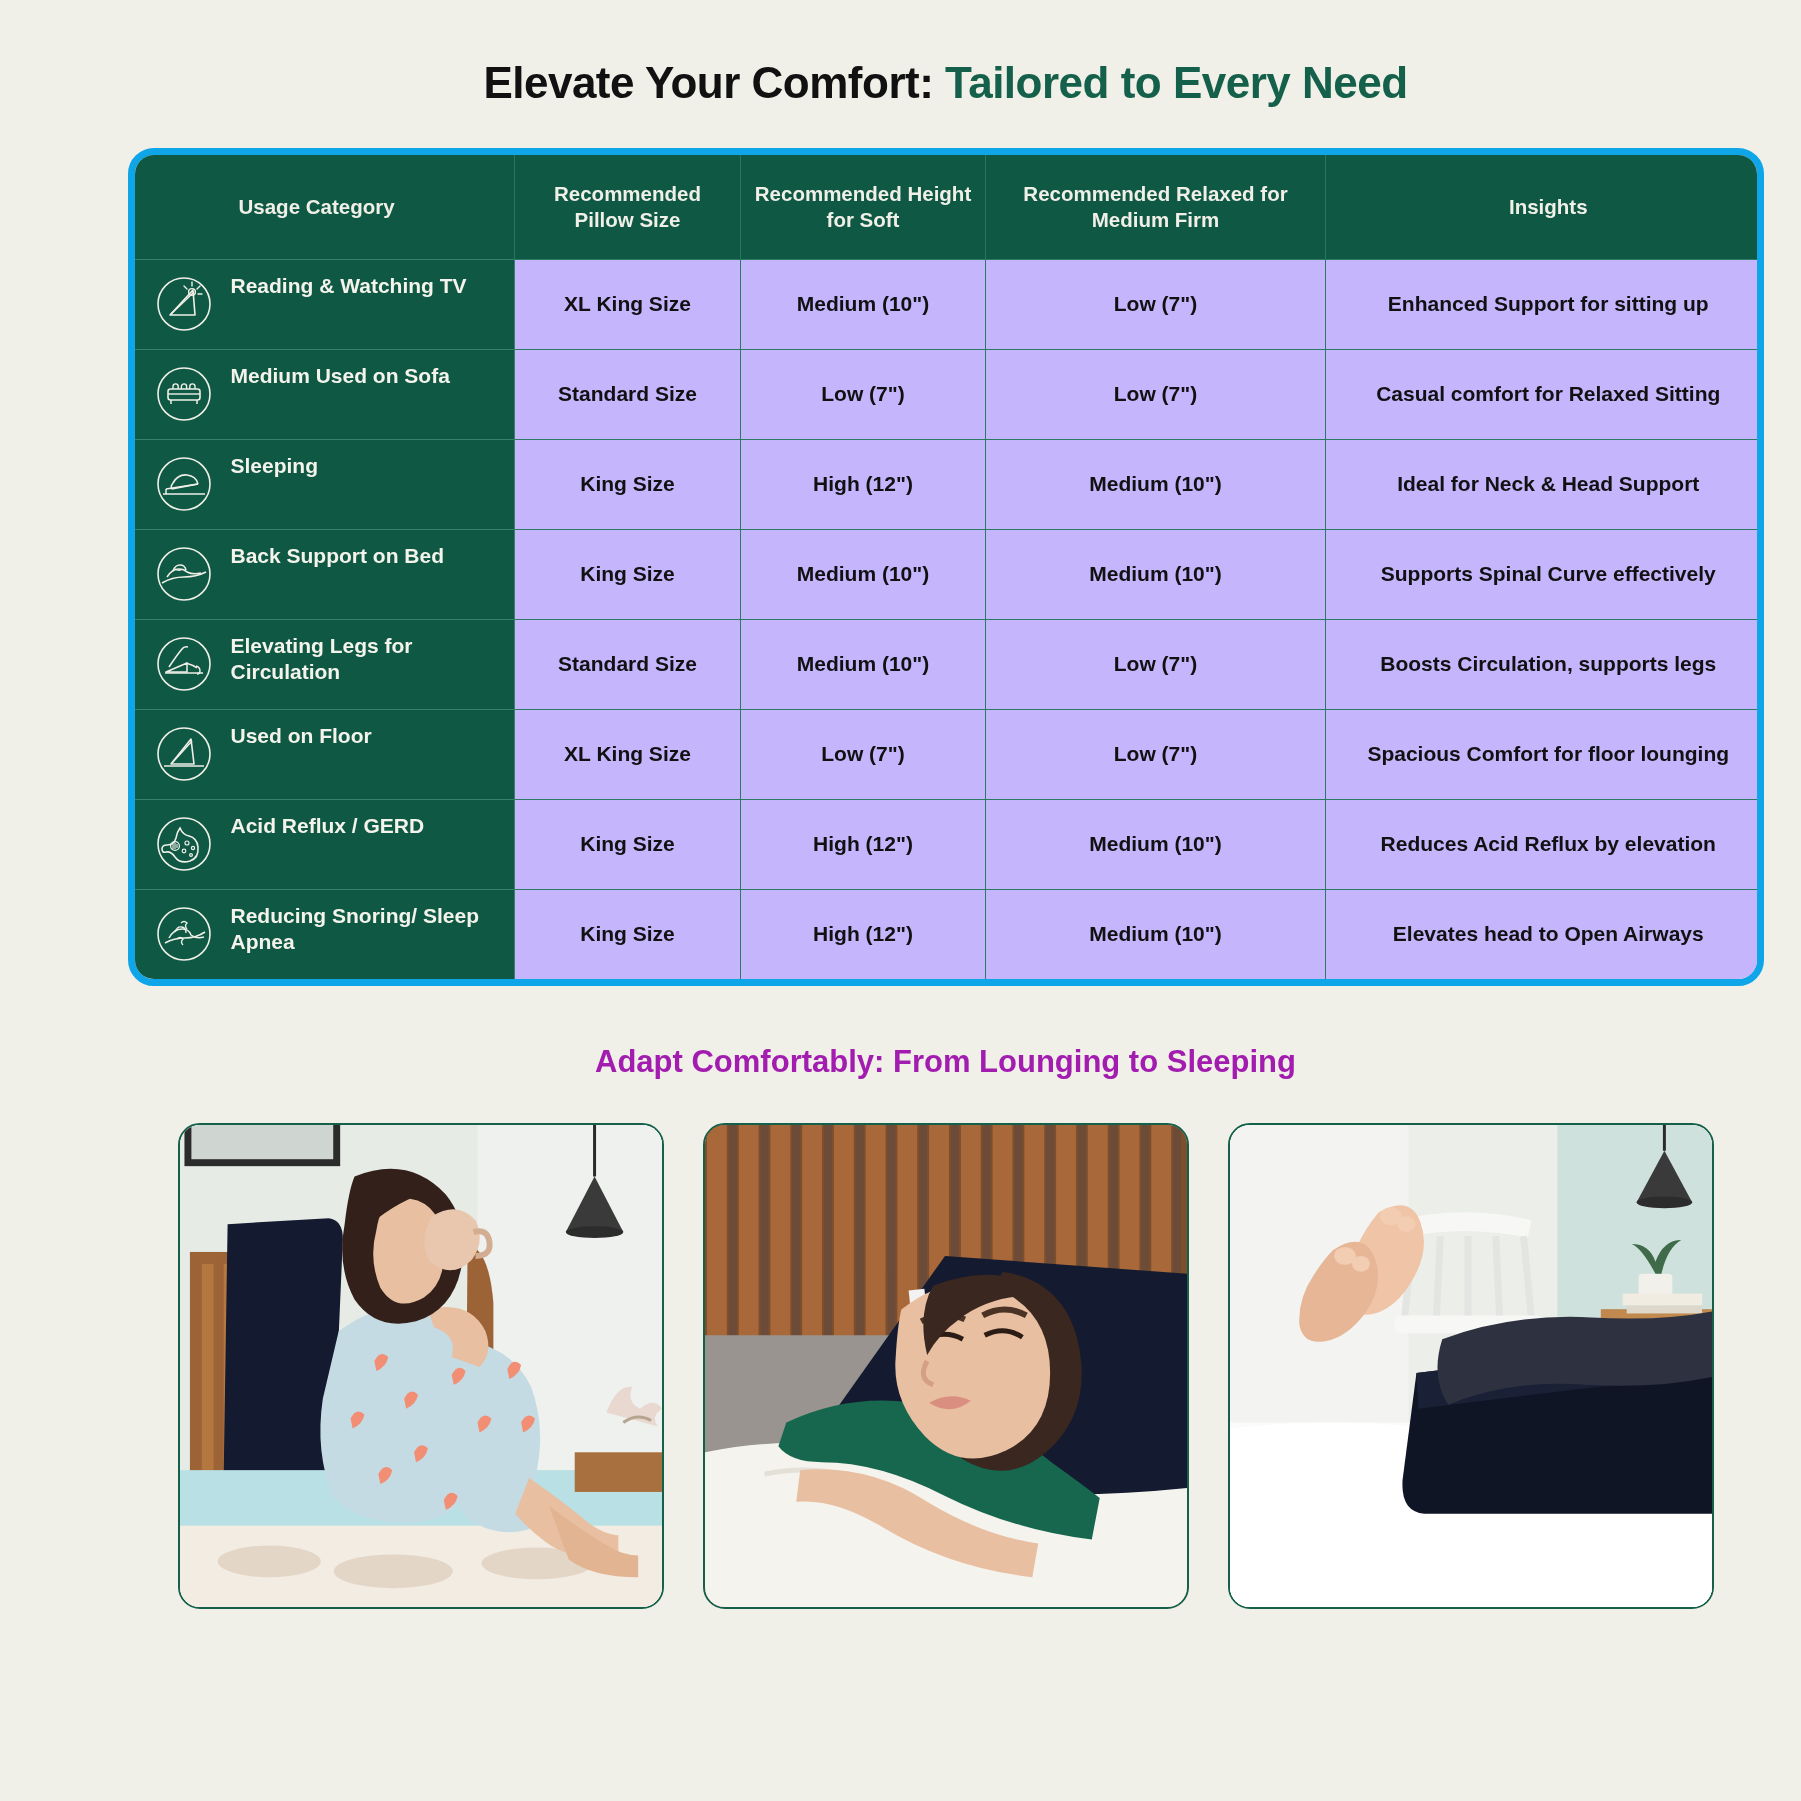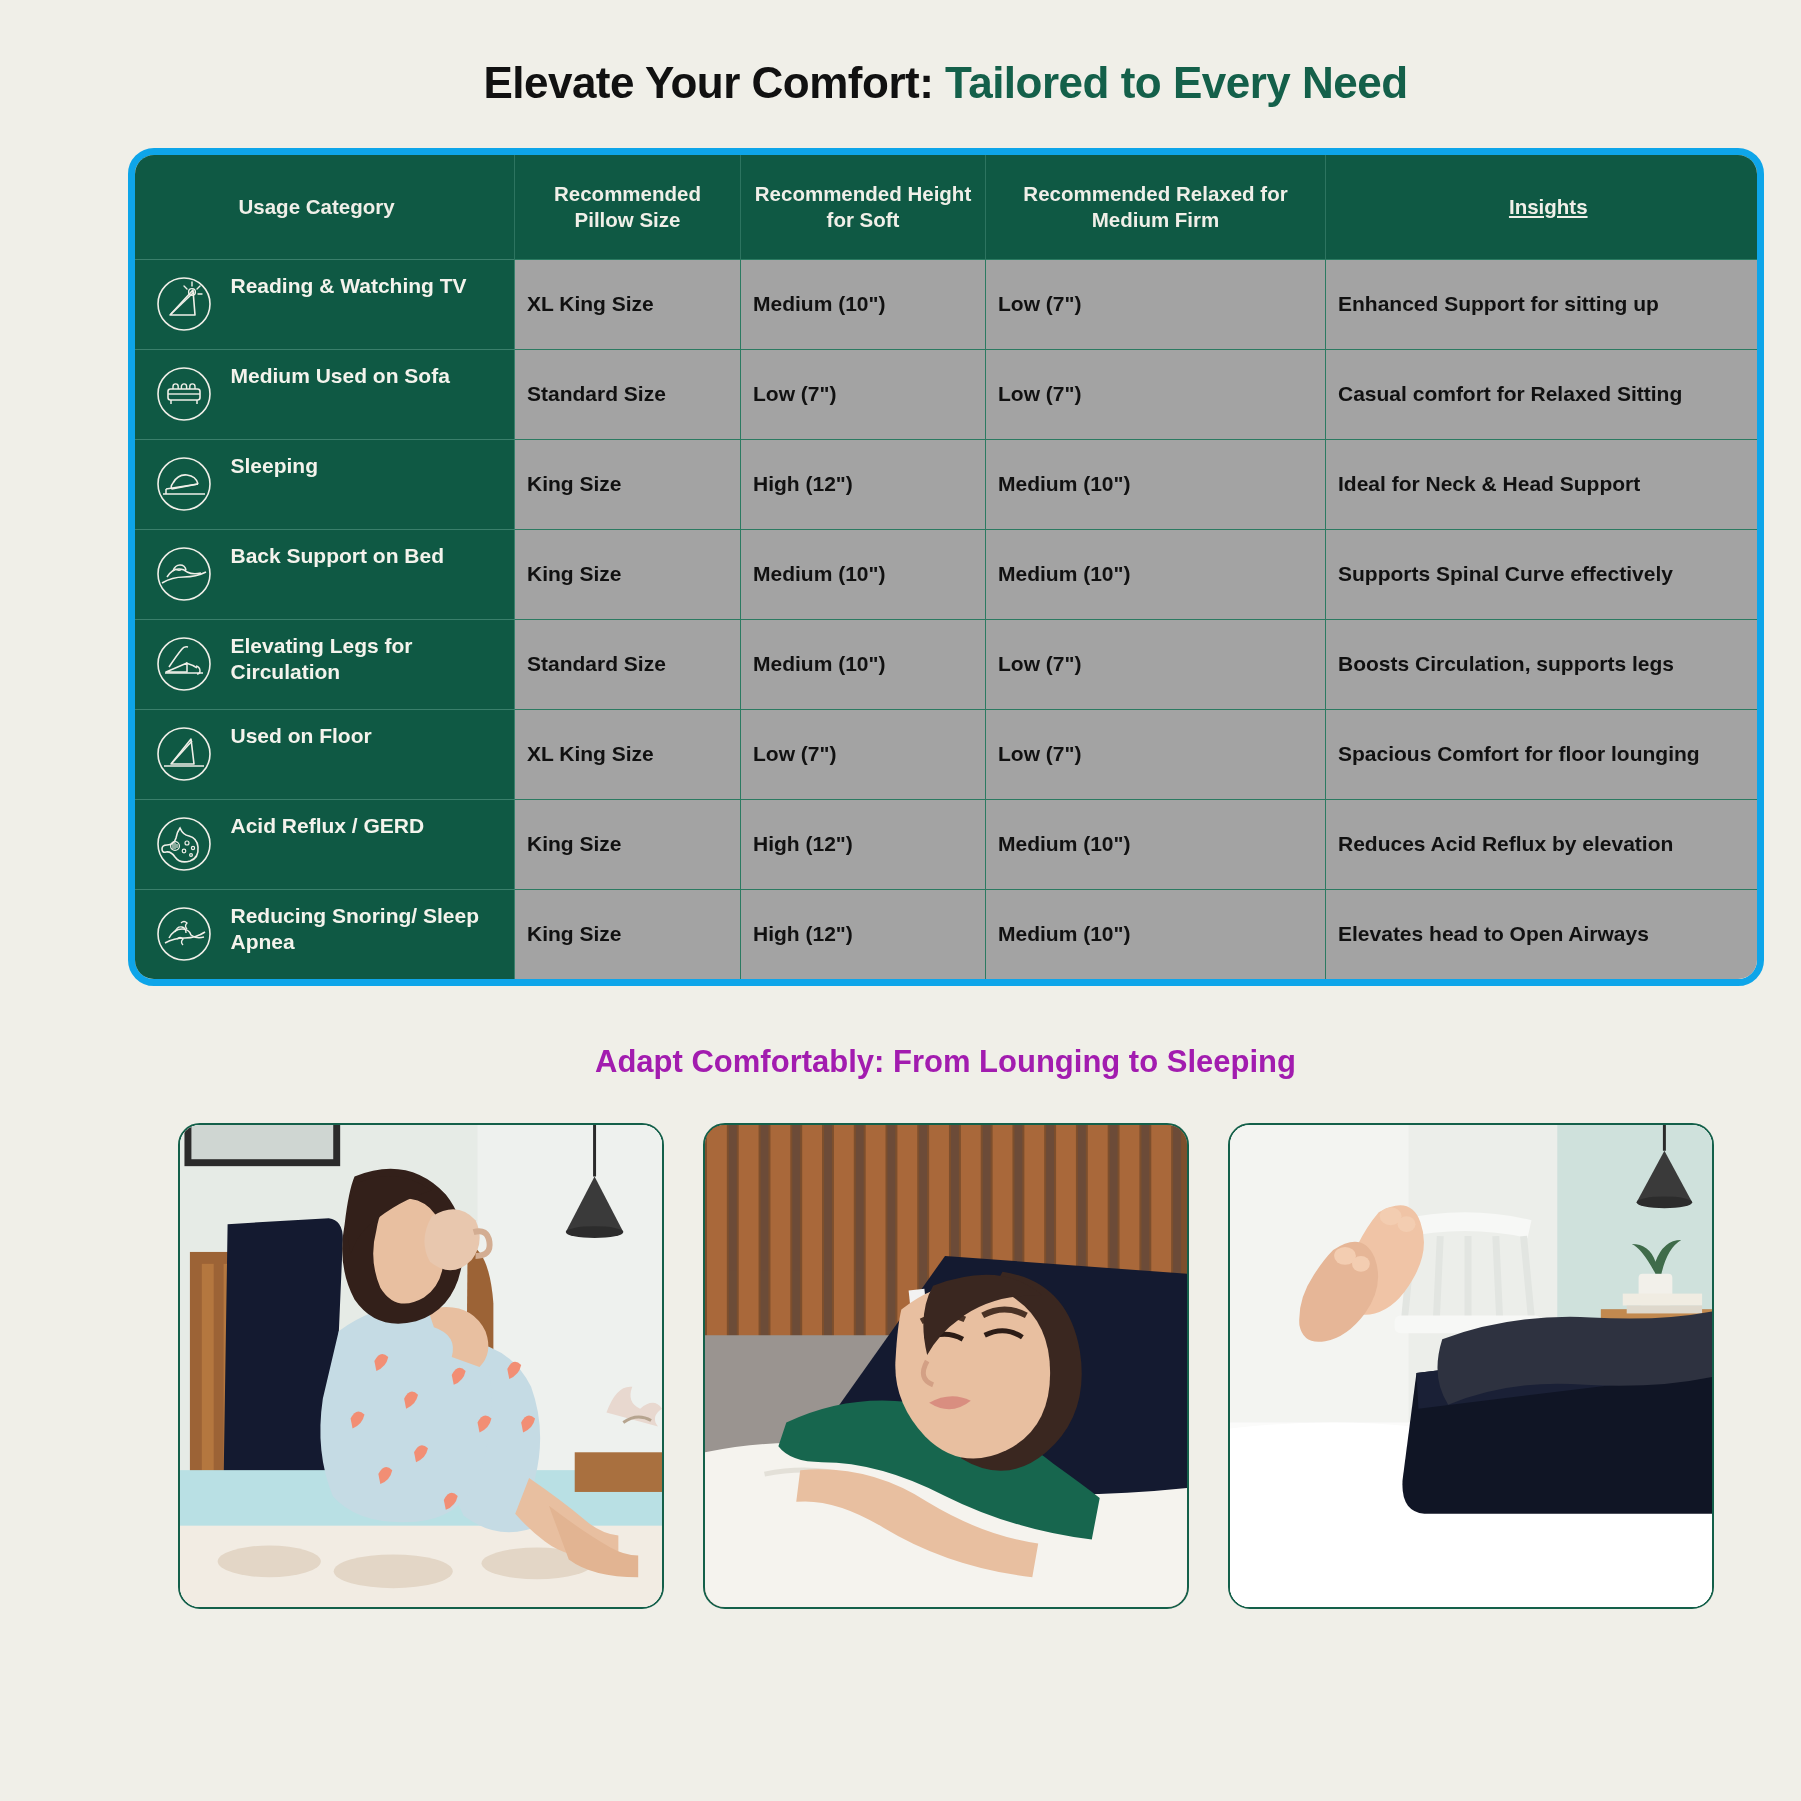--- a/index.html
+++ b/index.html
@@ -47,28 +47,29 @@
     color: #f0efe8;
     font-size: 20.5px;
     font-weight: 700;
     line-height: 1.28;
     padding: 22px 10px;
     vertical-align: middle;
     text-align: center;
     height: 104px;
     border-right: 1px solid #2d7460;
   }
-  thead th:last-child { border-right: none; text-decoration: underline; }
+  thead th:last-child { border-right: none; }
   thead th.hdr-usage { text-align: left; padding-left: 104px; }
 
   tbody td {
-    background: #a3a3a3;
+    background: #c4b5fd;
     color: #111111;
     font-size: 21px;
     font-weight: 700;
+    text-align: center;
     vertical-align: middle;
     padding: 16px 12px;
     height: 90px;
     border: 1px solid #2b7a61;
     line-height: 1.32;
   }
   tbody td.cat {
     background: #0f5944;
     color: #f4f3ec;
     text-align: left;

